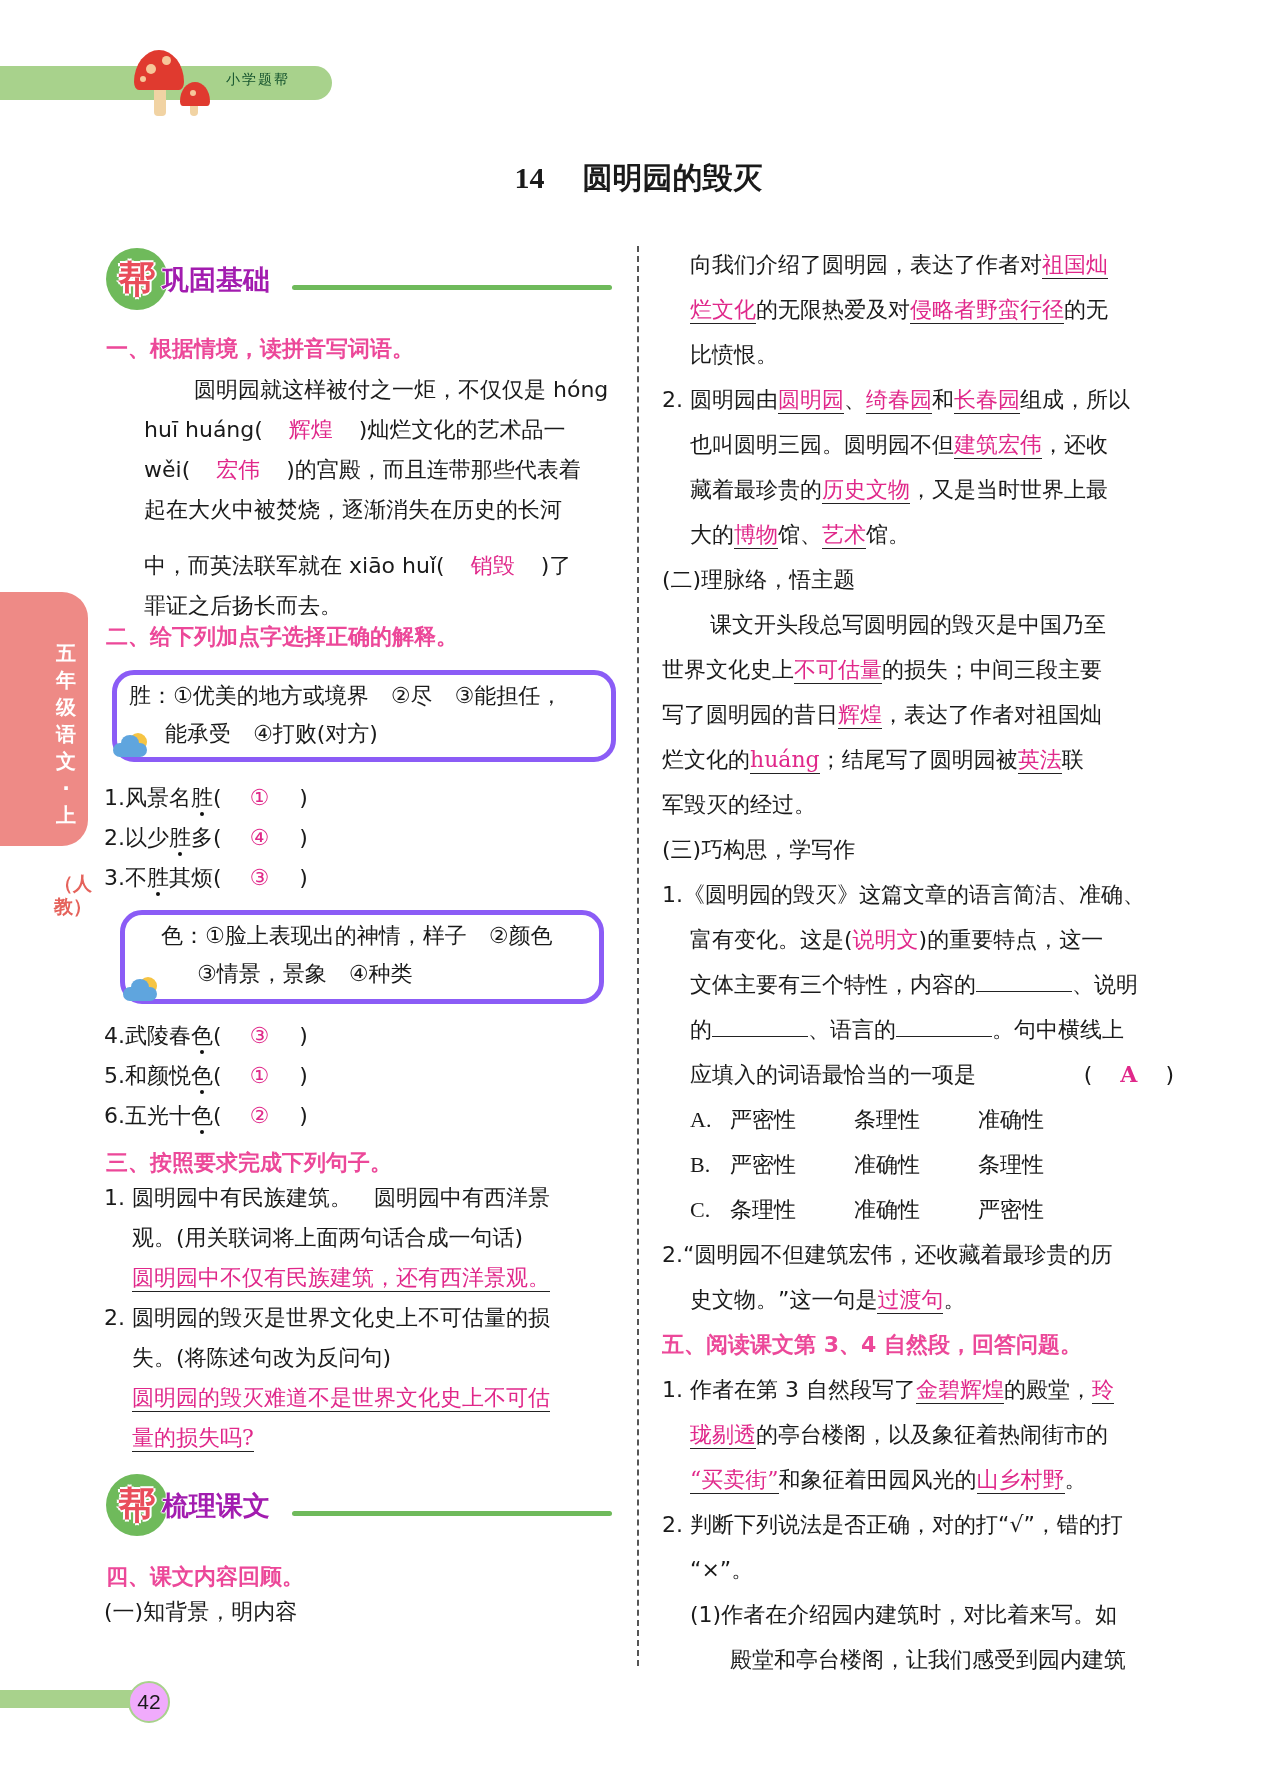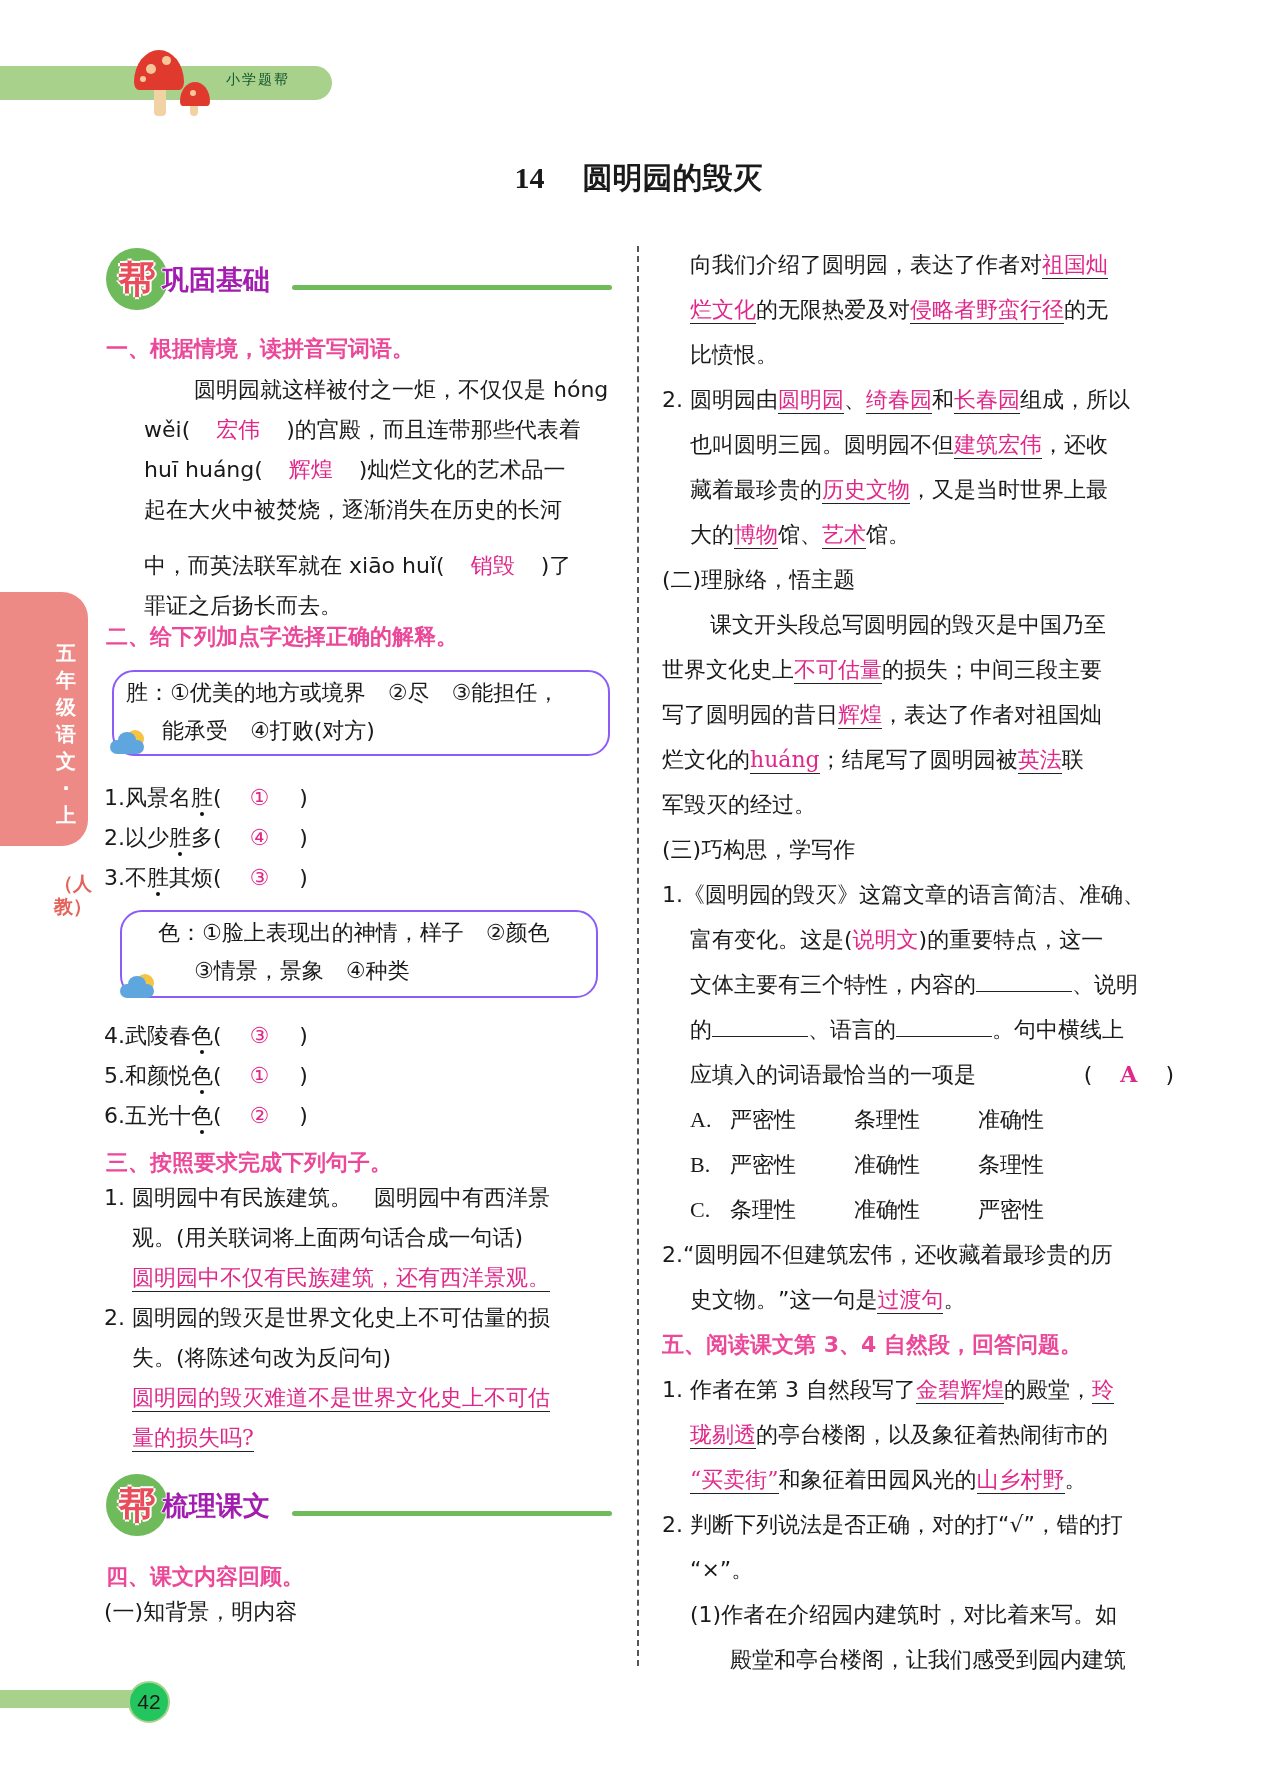--- a/index.html
+++ b/index.html
@@ -31,29 +31,29 @@
          text-shadow:1px 0 #fff,-1px 0 #fff,0 1px #fff,0 -1px #fff; }
   .banner .line { position:absolute; left:186px; right:0; top:37px; height:5px; background:#6fba5b; border-radius:3px; }
   
   .q-head { color:#ec4899; font-size:22px; font-weight:bold; }
   .txt { font-size:22px; line-height:40px; }
   .ans { color:#e0288a; font-family:"DejaVu Serif","Liberation Serif",serif; }
   .u { border-bottom:1.5px solid #222; padding-bottom:1px; }
   .circ { font-size:22px; color:#e0288a; }
   .dotc { position:relative; }
   .dotc::after { content:""; position:absolute; left:50%; bottom:-6px; width:4px; height:4px; margin-left:-2px; border-radius:50%; background:#111; }
-  .box { border:2px solid #8b5cf6; border-radius:22px; position:absolute; }
+  .box { border:5px solid #8b5cf6; border-radius:22px; position:absolute; }
   .cloud { position:absolute; width:34px; height:24px; }
   .cloud .sun { position:absolute; right:0; top:0; width:18px; height:18px; border-radius:50%; background:#f6c443; }
   .cloud .c1 { position:absolute; left:0; bottom:0; width:34px; height:14px; border-radius:10px; background:#5fa5de; }
   .cloud .c2 { position:absolute; left:8px; bottom:6px; width:18px; height:16px; border-radius:50%; background:#5fa5de; }
   .blank { display:inline-block; width:96px; border-bottom:1.5px solid #222; height:20px; vertical-align:baseline; }
   
   .ftr-bar { left:0; top:1690px; width:135px; height:18px; background:#a8d28c; }
-  .page-num { left:128px; top:1681px; width:38px; height:38px; border-radius:50%; border:2px solid #a8d28c; background:#22c55e;
+  .page-num { left:128px; top:1681px; width:38px; height:38px; border-radius:50%; border:2px solid #a8d28c; background:#f0abfc;
               text-align:center; line-height:38px; font-size:21px; font-family:"Liberation Sans",sans-serif; }
 </style>
 </head>
 <body>
 
 <div class="abs hdr-bar"></div>
 <div class="abs" style="left:130px;top:46px;width:84px;height:70px;">
   <div class="abs stem" style="left:24px;top:34px;width:12px;height:36px;"></div>
   <div class="abs mush" style="left:4px;top:4px;width:50px;height:40px;"></div>
   <div class="abs dot" style="left:16px;top:18px;width:10px;height:10px;"></div>
@@ -79,22 +79,22 @@
   <div class="circle"></div>
     <div class="circle-tail"></div>
   <span class="bang">帮</span>
   <span class="label">巩固基础</span>
   <div class="line"></div>
 </div>
 
 <div class="abs q-head" style="left:106px;top:334px;">一、根据情境，读拼音写词语。</div>
 <div class="abs txt" style="left:106px;top:370px;width:510px;">
   <div style="padding-left:88px;">圆明园就这样被付之一炬，不仅仅是 hóng</div>
+  <div style="padding-left:38px;"><span>huī huáng(</span><span class="ans" style="padding:0 26px;">辉煌</span><span>)灿烂文化的艺术品一</span></div>
   <div style="padding-left:38px;"><span>wěi(</span><span class="ans" style="padding:0 26px;">宏伟</span><span>)的宫殿，而且连带那些代表着</span></div>
-  <div style="padding-left:38px;"><span>huī huáng(</span><span class="ans" style="padding:0 26px;">辉煌</span><span>)灿烂文化的艺术品一</span></div>
   <div style="padding-left:38px;">起在大火中被焚烧，逐渐消失在历史的长河</div>
   <div style="padding-left:38px;margin-top:16px;"><span>中，而英法联军就在 xiāo huǐ(</span><span class="ans" style="padding:0 26px;">销毁</span><span>)了</span></div>
   <div style="padding-left:38px;">罪证之后扬长而去。</div>
 </div>
 
 <div class="abs q-head" style="left:106px;top:622px;">二、给下列加点字选择正确的解释。</div>
 <div class="box" style="left:112px;top:670px;width:494px;height:82px;">
   <div class="txt" style="padding:2px 0 0 12px;line-height:38px;">胜：①优美的地方或境界　②尽　③能担任，</div>
   <div class="txt" style="padding-left:48px;line-height:38px;">能承受　④打败(对方)</div>
   <div class="cloud" style="left:-4px;top:58px;">

